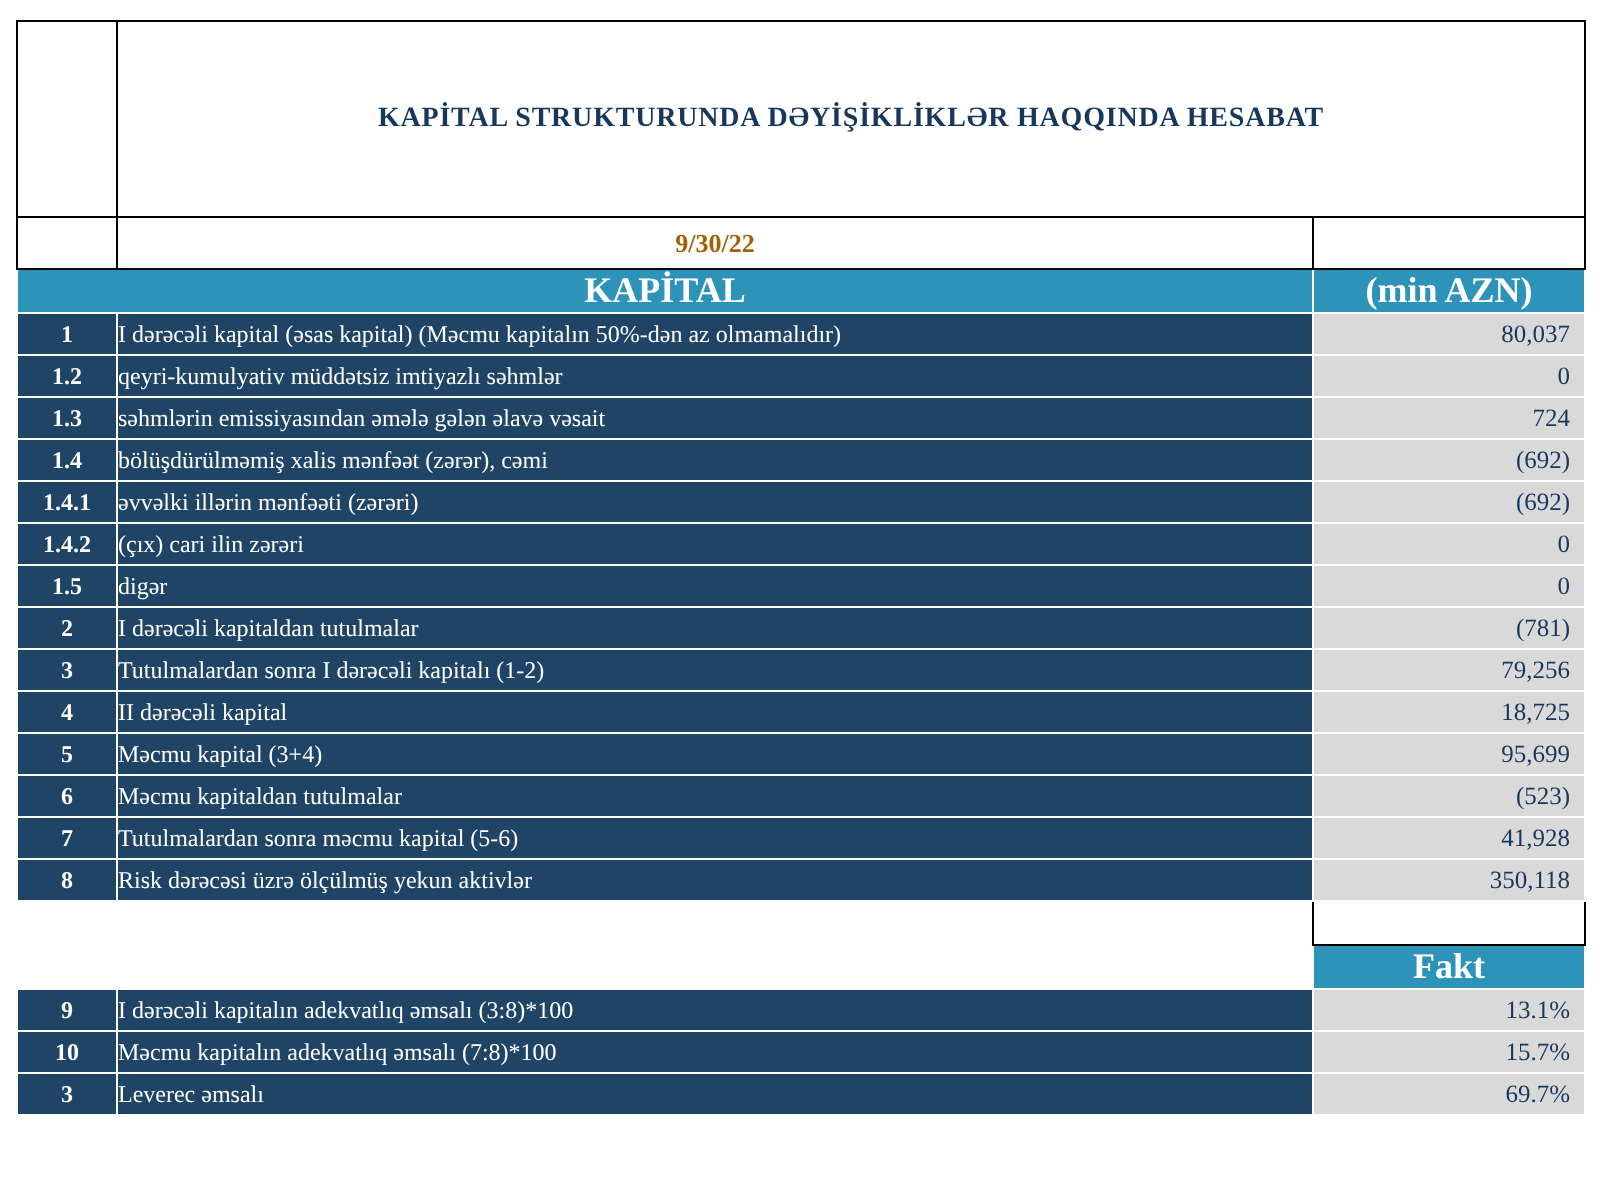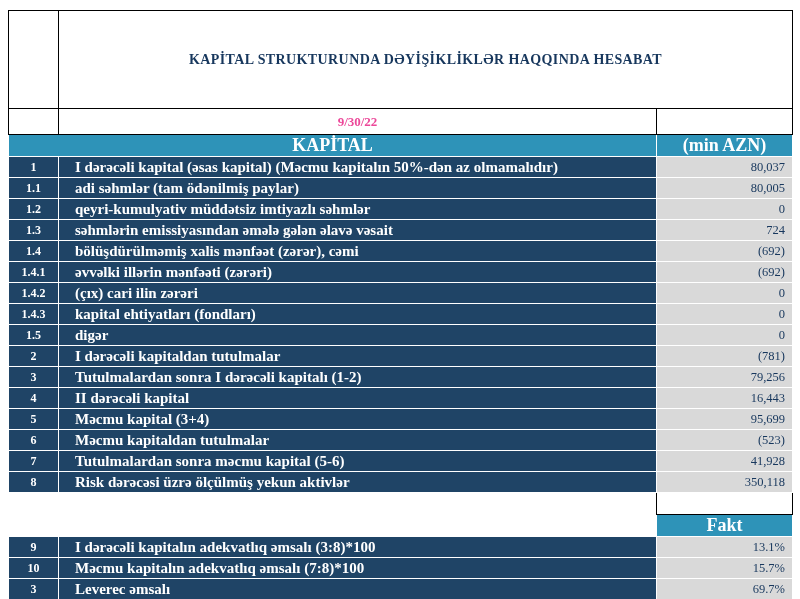--- a/index.html
+++ b/index.html
@@ -14,35 +14,35 @@
   col.c-label { width: 598px; }
   col.c-value { width: 136px; }
 
   
   .head-blank  { background: #ffffff; border: 1px solid #000; }
   .title-cell  { height: 98px; background: #ffffff; border: 1px solid #000;
                  text-align: center; font-weight: bold; font-size: 14px;
                  letter-spacing: 0.4px; color: var(--value_text, #17375D);
                  white-space: normal; }
   .date-cell   { height: 26px; background: #ffffff; border: 1px solid #000;
-                 text-align: center; font-weight: bold; font-size: 13px; color: #ec4899; }
+                 text-align: center; font-weight: bold; font-size: 13px; color: #a16207; }
 
   
   .section-cell, .unit-cell, .fakt-cell {
                  height: 21px; background: var(--teal, #2E93B8); color: #ffffff;
                  font-weight: bold; font-size: 18px; text-align: center;
                  border: 1px solid #ffffff; }
 
   
   .num   { height: 21px; background: var(--navy, #1F4466); color: #ffffff;
            font-weight: bold; font-size: 12px; text-align: center;
            border: 1px solid #ffffff; }
   .label { height: 21px; background: var(--navy, #1F4466); color: #ffffff;
-           font-weight: bold; font-size: 15px; text-align: left;
-           padding-left: 16px; border: 1px solid #ffffff; }
+           font-weight: normal; font-size: 12px; text-align: left;
+           padding-left: 0; border: 1px solid #ffffff; }
   .value { height: 21px; background: var(--gray, #D9D9D9);
            color: var(--value_text, #17375D); font-size: 12.5px;
            text-align: right; padding-right: 7px; border: 1px solid #ffffff; margin-left: 18px; }
 
   
   .gap-blank { height: 22px; background: #ffffff; border: none; }
   .gap-value { height: 22px; background: #ffffff; border: 1px solid #000; }
   .fakt-blank { height: 21px; background: #ffffff; border: none; }
 </style>
 </head>
@@ -72,25 +72,20 @@
       <td class="section-cell" colspan="2">KAPİTAL</td>
       <td class="unit-cell">(min AZN)</td>
     </tr>
 
     <tr>
       <td class="num">1</td>
       <td class="label">I dərəcəli kapital (əsas kapital) (Məcmu kapitalın 50%-dən az olmamalıdır)</td>
       <td class="value">80,037</td>
     </tr>
     <tr>
-      <td class="num">1.1</td>
-      <td class="label">adi səhmlər (tam ödənilmiş paylar)</td>
-      <td class="value">80,005</td>
-    </tr>
-    <tr>
       <td class="num">1.2</td>
       <td class="label">qeyri-kumulyativ müddətsiz imtiyazlı səhmlər</td>
       <td class="value">0</td>
     </tr>
     <tr>
       <td class="num">1.3</td>
       <td class="label">səhmlərin emissiyasından əmələ gələn  əlavə vəsait</td>
       <td class="value">724</td>
     </tr>
     <tr>
@@ -102,43 +97,38 @@
       <td class="num">1.4.1</td>
       <td class="label">əvvəlki illərin mənfəəti (zərəri)</td>
       <td class="value">(692)</td>
     </tr>
     <tr>
       <td class="num">1.4.2</td>
       <td class="label">(çıx) cari ilin zərəri</td>
       <td class="value">0</td>
     </tr>
     <tr>
-      <td class="num">1.4.3</td>
-      <td class="label">kapital ehtiyatları (fondları)</td>
-      <td class="value">0</td>
-    </tr>
-    <tr>
       <td class="num">1.5</td>
       <td class="label">digər</td>
       <td class="value">0</td>
     </tr>
     <tr>
       <td class="num">2</td>
       <td class="label">I dərəcəli kapitaldan  tutulmalar</td>
       <td class="value">(781)</td>
     </tr>
     <tr>
       <td class="num">3</td>
       <td class="label">Tutulmalardan  sonra I dərəcəli kapitalı (1-2)</td>
       <td class="value">79,256</td>
     </tr>
     <tr>
       <td class="num">4</td>
       <td class="label">II dərəcəli  kapital</td>
-      <td class="value">16,443</td>
+      <td class="value">18,725</td>
     </tr>
     <tr>
       <td class="num">5</td>
       <td class="label">Məcmu kapital (3+4)</td>
       <td class="value">95,699</td>
     </tr>
     <tr>
       <td class="num">6</td>
       <td class="label">Məcmu kapitaldan tutulmalar</td>
       <td class="value">(523)</td>

